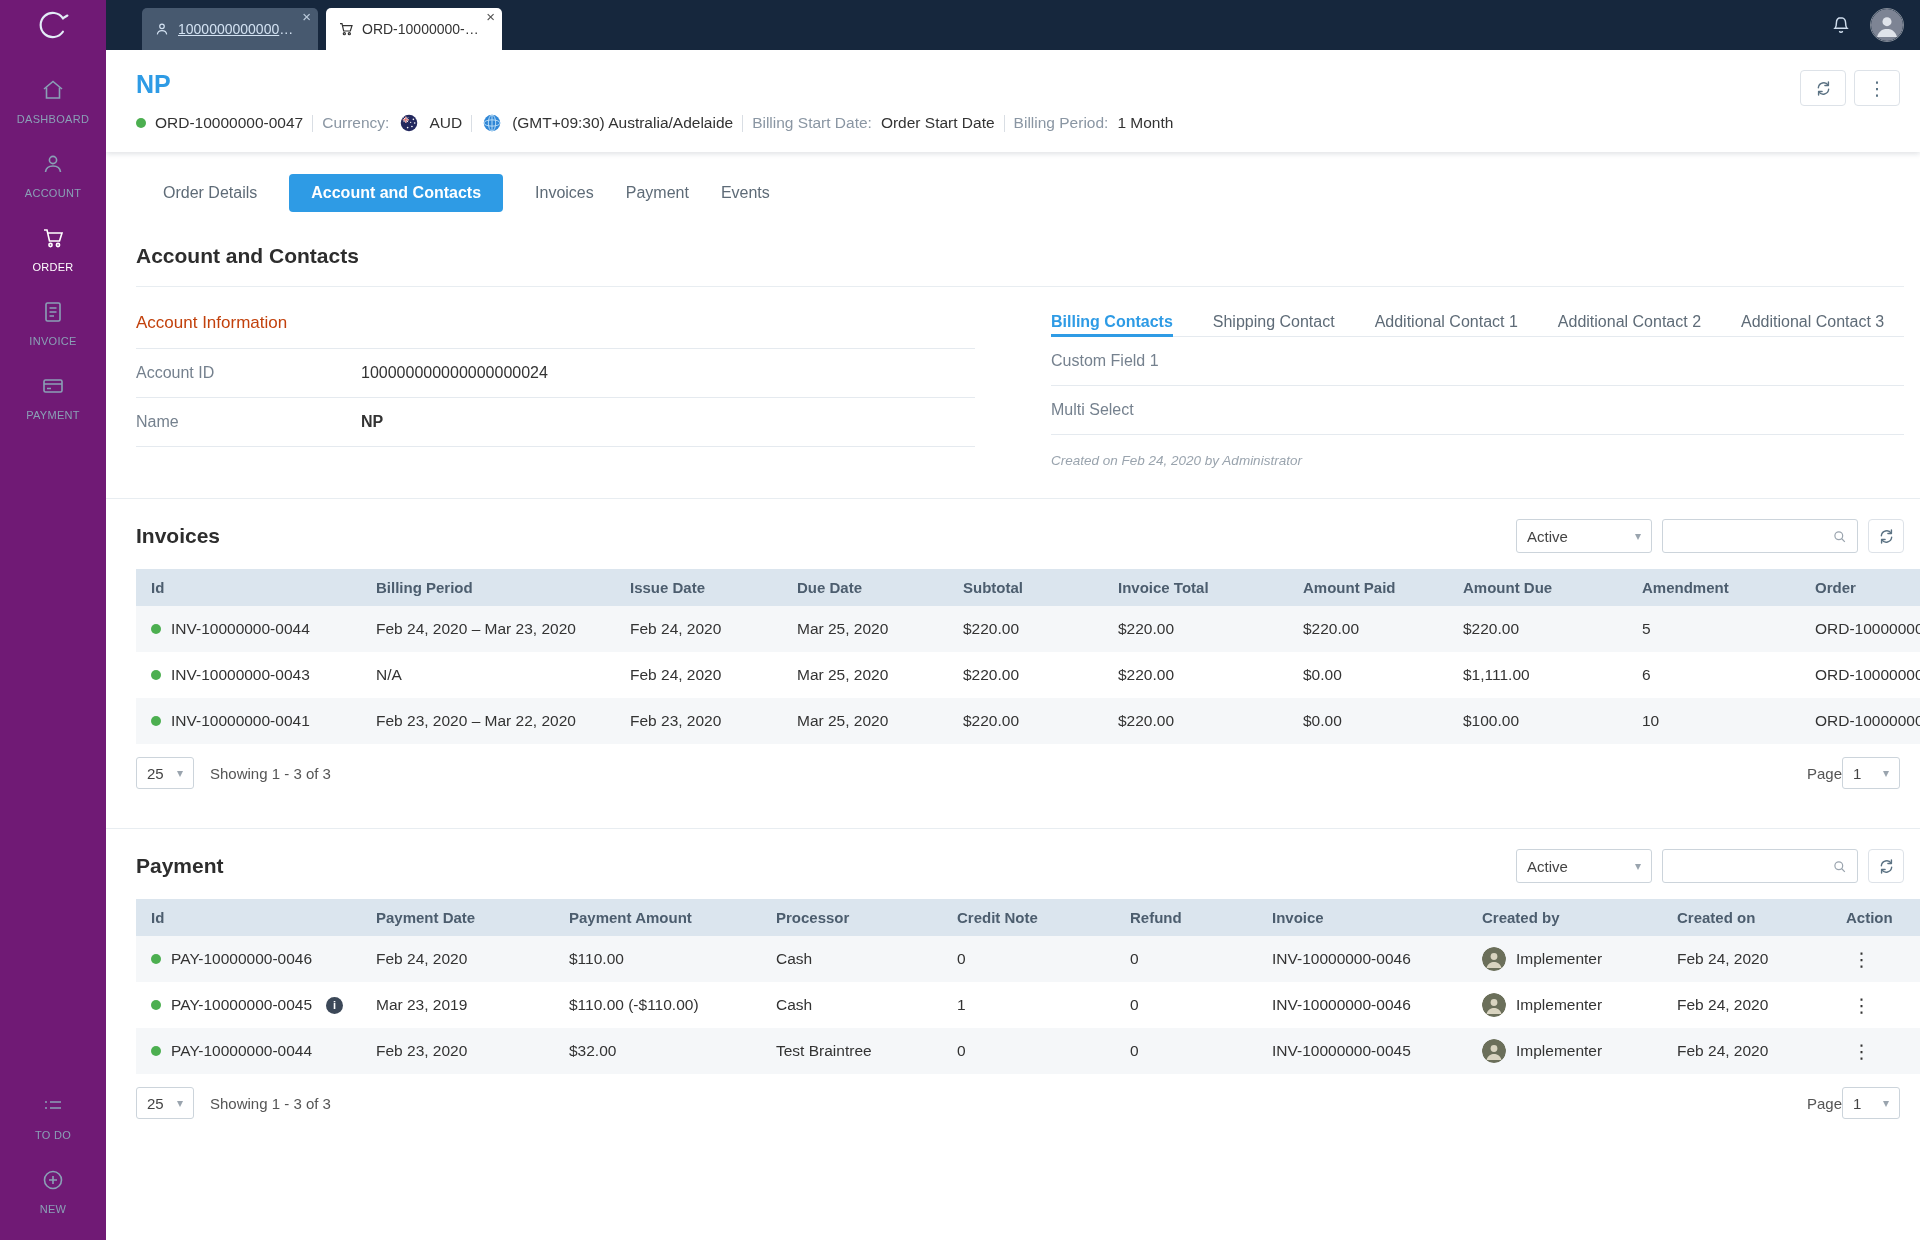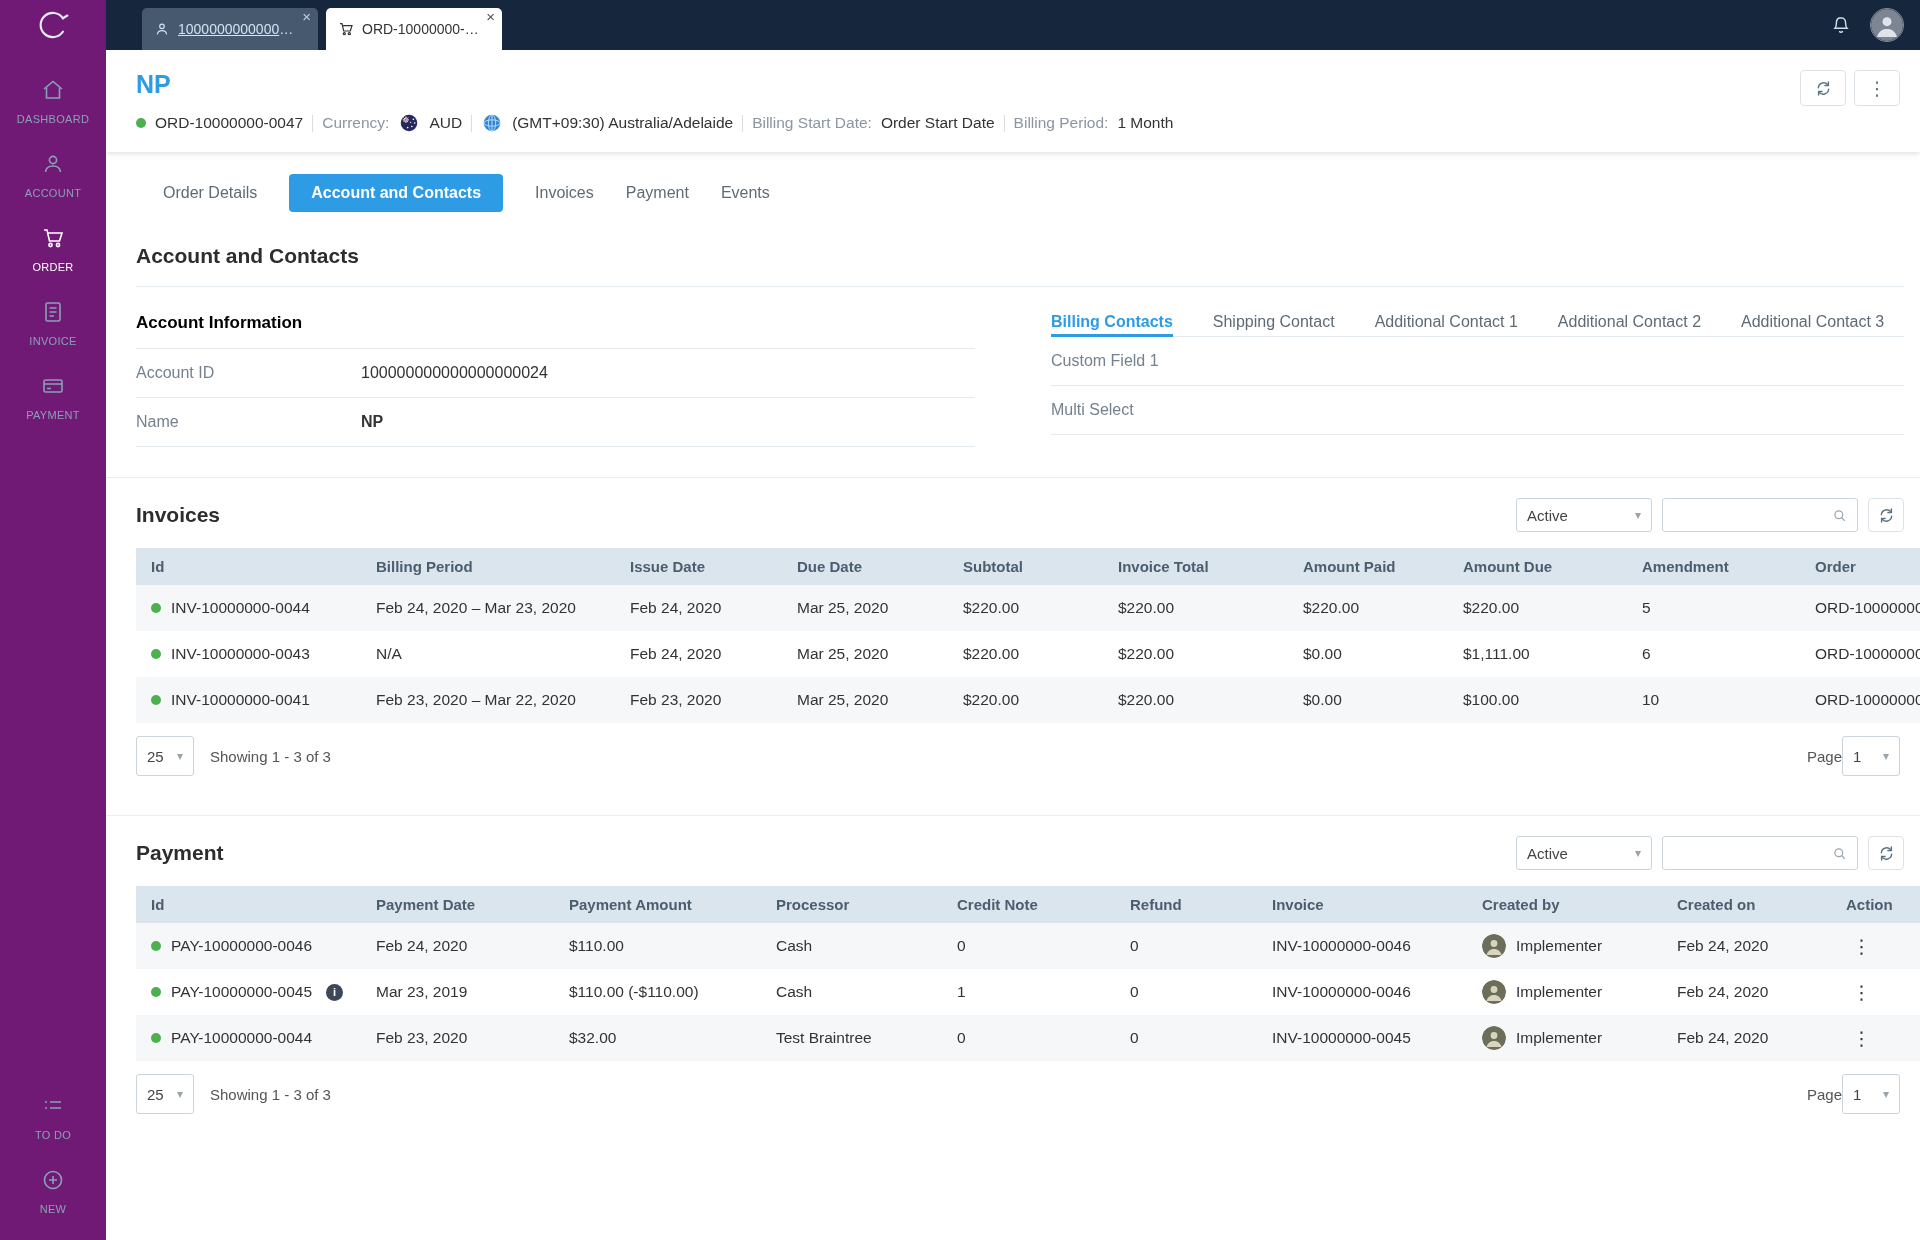--- a/index.html
+++ b/index.html
@@ -55,37 +55,37 @@
   .pill-tabs { display:flex; align-items:center; gap:32px; padding:22px 0 0 57px; }
   .pill { font-size:16px; color:#5e6b77; cursor:pointer; }
   .pill.active { background:#2e9be5; color:#fff; border-radius:4px; padding:10px 22px; font-weight:600; }
 
   .section-title { font-size:21px; font-weight:700; color:#2d2d2d; margin:32px 16px 0 30px; padding-bottom:18px; border-bottom:1px solid #e8edf1; }
 
   
   .panels { display:flex; padding:26px 16px 4px 30px; gap:76px; }
   .panel-left { width:839px; flex:none; }
   .panel-right { flex:1; min-width:0; }
-  .panel-title { font-size:17px; font-weight:700; color:#000000; padding-bottom:15px; border-bottom:1px solid #e5eaef; }
+  .panel-title { font-size:17px; font-weight:400; color:#c2410c; padding-bottom:15px; border-bottom:1px solid #e5eaef; }
   .field-row { display:flex; align-items:center; min-height:49px; border-bottom:1px solid #e5eaef; font-size:16px; }
   .f-label { width:225px; flex:none; color:#75818e; }
   .f-value { color:#333; }
   .f-value.bold { font-weight:700; }
   .contact-tabs { display:flex; gap:40px; border-bottom:1px solid #e5eaef; font-size:16px; color:#5e6b77; }
   .ctab { padding-bottom:3px; cursor:pointer; white-space:nowrap; }
   .ctab.active { color:#2e9be5; font-weight:600; border-bottom:3px solid #2e9be5; margin-bottom:-1px; }
   .created-note { margin-top:18px; font-style:italic; color:#9aa4ae; font-size:13.5px; }
 
   
   .list-section { margin-top:26px; border-top:1px solid #e8edf1; }
   .list-header { display:flex; align-items:center; justify-content:space-between; padding:20px 16px 16px 30px; }
   .list-title { font-size:21px; font-weight:700; color:#2d2d2d; }
   .controls { display:flex; align-items:center; gap:10px; }
   .select { height:34px; min-width:136px; border:1px solid #ccd4db; border-radius:3px; background:#fff; display:flex; align-items:center; justify-content:space-between; gap:10px; padding:0 10px; font-size:15px; color:#444; cursor:pointer; }
-  .select.sm { min-width:58px; height:40px; }
+  .select.sm { min-width:58px; height:32px; }
   .caret { color:#9aa4ae; font-size:12px; }
   .search-box { width:196px; height:34px; border:1px solid #ccd4db; border-radius:3px; background:#fff; display:flex; align-items:center; padding:0 9px; }
   .search-box input { border:0; outline:0; flex:1; min-width:0; font:inherit; background:transparent; }
   .search-box svg { width:17px; height:17px; color:#9aa4ae; flex:none; }
 
   .table-clip { margin-left:30px; overflow:hidden; }
   table { border-collapse:collapse; table-layout:fixed; white-space:nowrap; }
   table.inv { width:1870px; }
   table.pay { width:1790px; }
   th { background:#dbe5ee; height:37px; text-align:left; font-size:15px; font-weight:600; color:#4c5d6e; padding:0 8px 0 15px; overflow:hidden; }
@@ -308,20 +308,21 @@
             <div class="ctab">Additional Contact 3</div>
           </div>
           <div class="field-row">
             <div class="f-label">Custom Field 1</div>
             <div class="f-value"></div>
           </div>
           <div class="field-row">
             <div class="f-label">Multi Select</div>
             <div class="f-value"></div>
           </div>
+          <div class="created-note">Created on Feb 24, 2020 by Administrator</div>
         </div>
       </div>
 
       <section class="list-section">
         <div class="list-header">
           <h2 class="list-title">Invoices</h2>
           <div class="controls">
             <div class="select">
               <span>Active</span>
               <span class="caret">▾</span>

